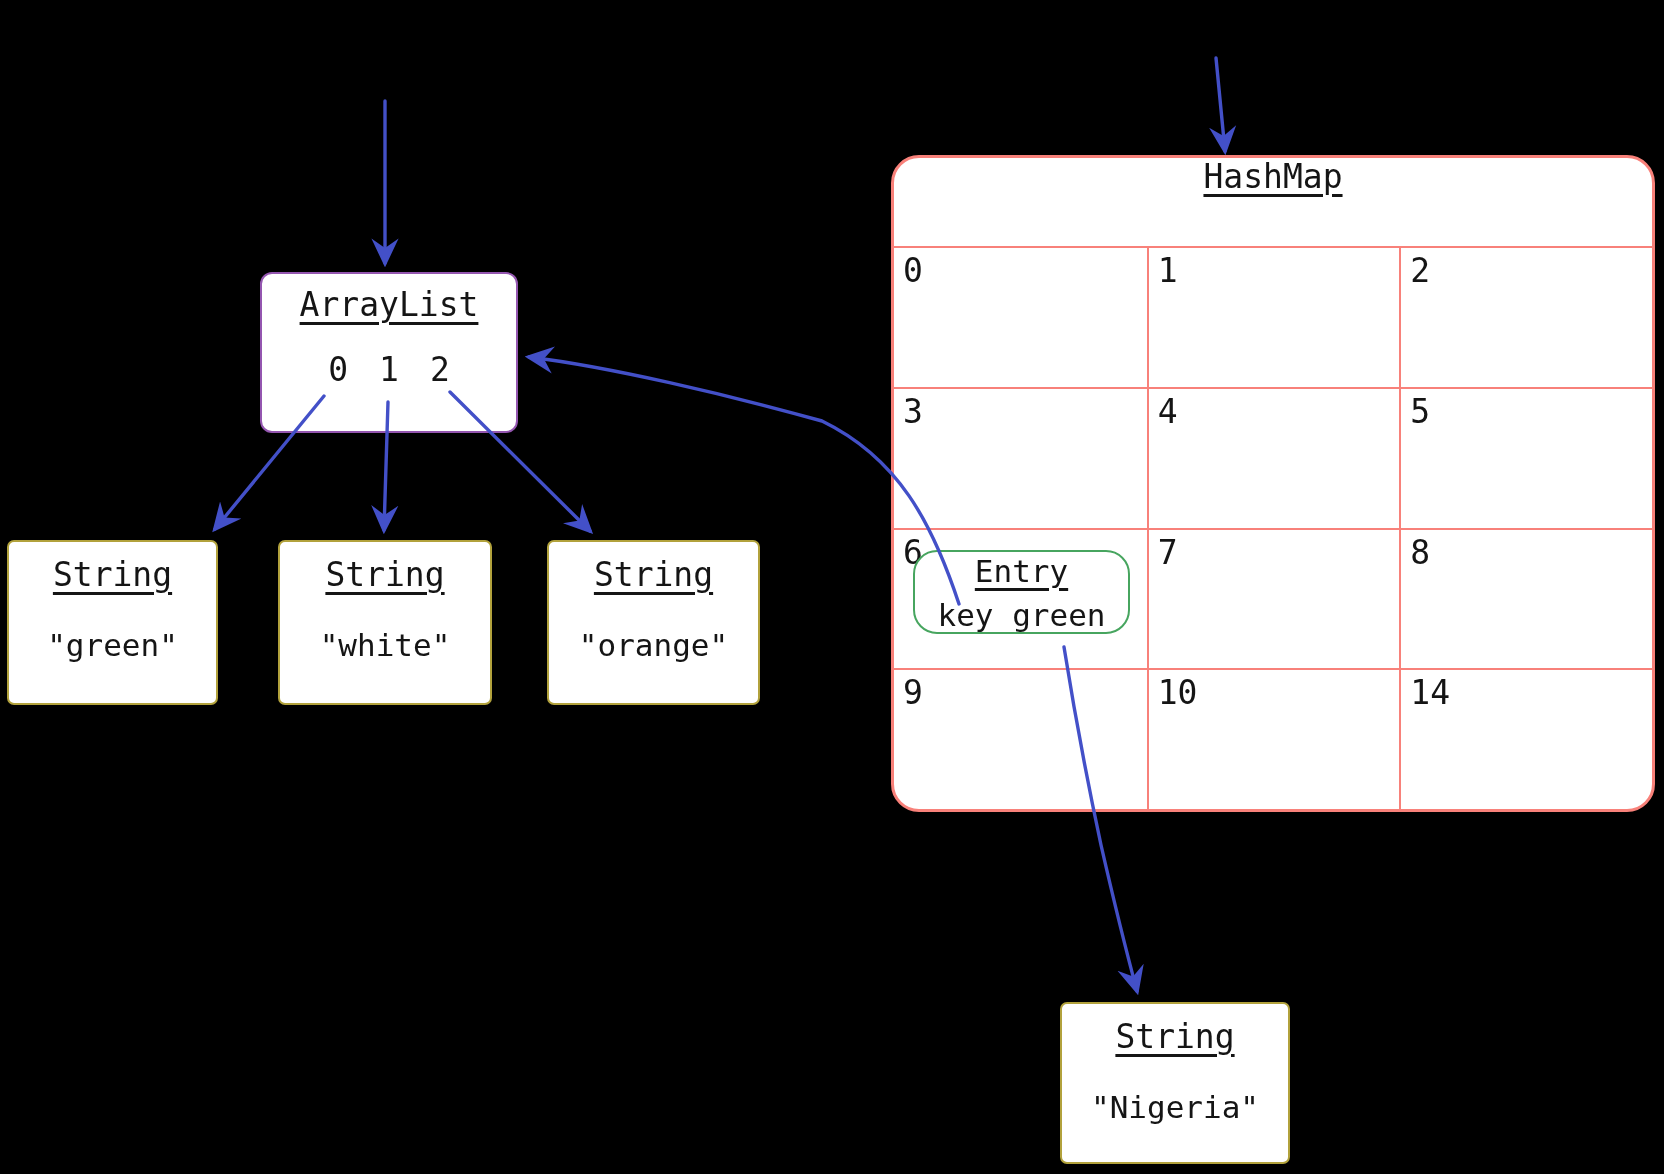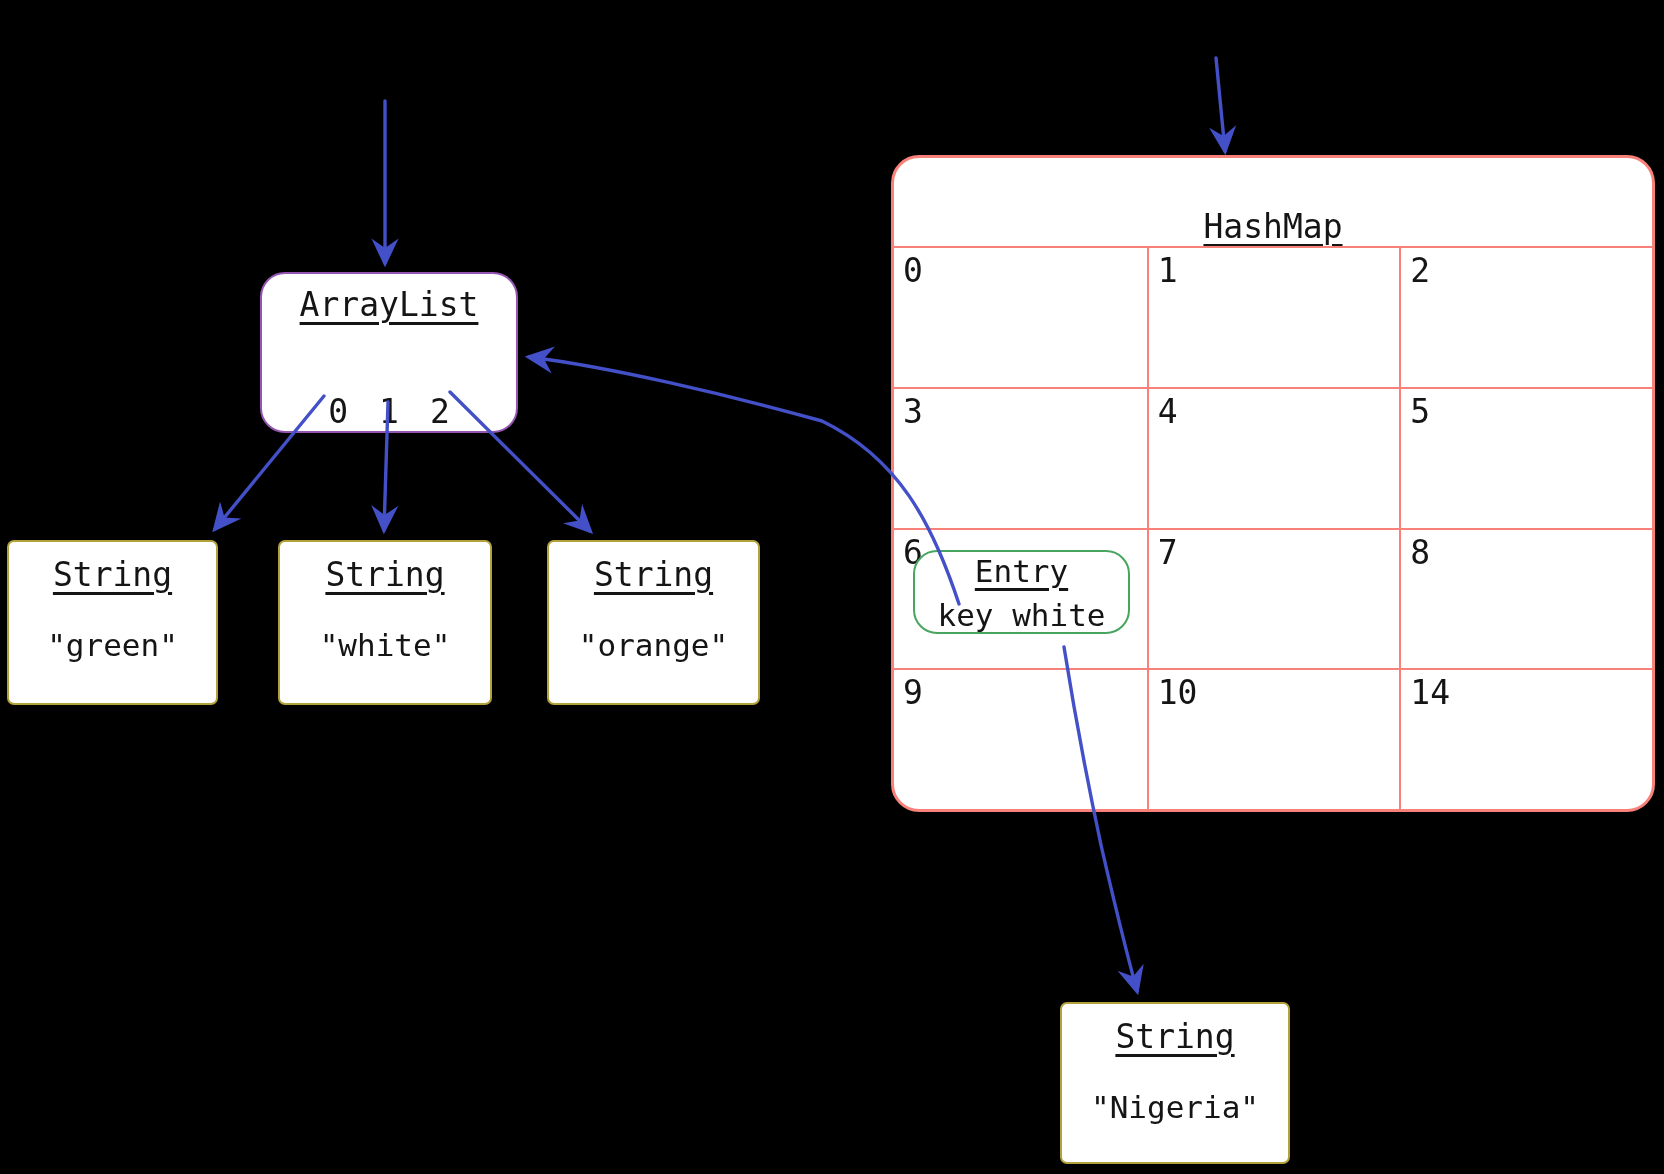--- a/index.html
+++ b/index.html
@@ -25,44 +25,43 @@
   }
   .box-title{
     font-size:33px;line-height:1.15;color:var(--ink);white-space:pre;
     text-decoration:underline;text-decoration-thickness:2.5px;text-underline-offset:6px;
   }
   .box-value{font-size:31px;line-height:1.1;color:var(--ink);white-space:pre;}
 
   
   .arraylist{
     left:260px;top:272px;width:258px;height:161px;
-    border:2.5px solid var(--purple);border-radius:25px;z-index:2;
+    border:2.5px solid var(--purple);border-radius:12px;z-index:2;
     padding-top:12px;
-    justify-content:space-between;
   }
   .indices{display:flex;gap:31px;margin-top:26px;font-size:33px;}
   .indices span{display:inline-block;}
 
   
   .strbox{
     border:2.5px solid var(--olive);border-radius:7px;z-index:2;padding-top:14px;
   }
   .str-0{left:7px;top:540px;width:211px;height:165px;}
   .str-1{left:278px;top:540px;width:214px;height:165px;}
   .str-2{left:547px;top:540px;width:213px;height:165px;}
   .str-3{left:1060px;top:1002px;width:230px;height:162px;}
   .strbox .box-value{margin-top:34px;}
 
   
   .hashmap{
     left:891px;top:155px;width:764px;height:657px;
     border:3px solid var(--salmon);border-radius:28px;z-index:1;
     display:flex;flex-direction:column;align-items:stretch;
   }
-  .hm-header{flex:0 0 88px;display:flex;align-items:flex-end;justify-content:center;border-radius:32px;}
+  .hm-header{flex:0 0 88px;display:flex;align-items:flex-start;justify-content:center;border-radius:32px;}
   .hm-grid{flex:1 1 auto;display:grid;grid-template-columns:repeat(3,1fr);grid-template-rows:repeat(4,1fr);}
   .hm-cell{
     border-top:2px solid var(--salmon);box-sizing:border-box;
     padding:3px 0 0 9px;font-size:33px;line-height:1.2;
   }
   .hm-cell:not(:nth-child(3n+1)){border-left:2px solid var(--salmon);}
 
   
   .entry{
     left:913px;top:550px;width:217px;height:84px;
@@ -123,21 +122,21 @@
       <div class="hm-cell">7</div>
       <div class="hm-cell">8</div>
       <div class="hm-cell">9</div>
       <div class="hm-cell">10</div>
       <div class="hm-cell">14</div>
     </div>
   </div>
 
   <div class="node entry">
     <div class="box-title">Entry</div>
-    <div class="box-value">key white</div>
+    <div class="box-value">key green</div>
   </div>
 
   <svg class="overlay" width="1664" height="1174" viewBox="0 0 1664 1174">
     <defs>
       <marker id="ah" viewBox="0 0 10 10" refX="8.5" refY="5" markerWidth="8.5" markerHeight="8.5" orient="auto-start-reverse">
         <path class="arrow-head" d="M 0 0.3 L 10 5 L 0 9.7 L 3.3 5 Z"></path>
       </marker>
     </defs>
     <path class="arrow" marker-end="url(#ah)" d="M 385 101 L 385 263"></path>
     <path class="arrow" marker-end="url(#ah)" d="M 1216 58 L 1225 151"></path>

